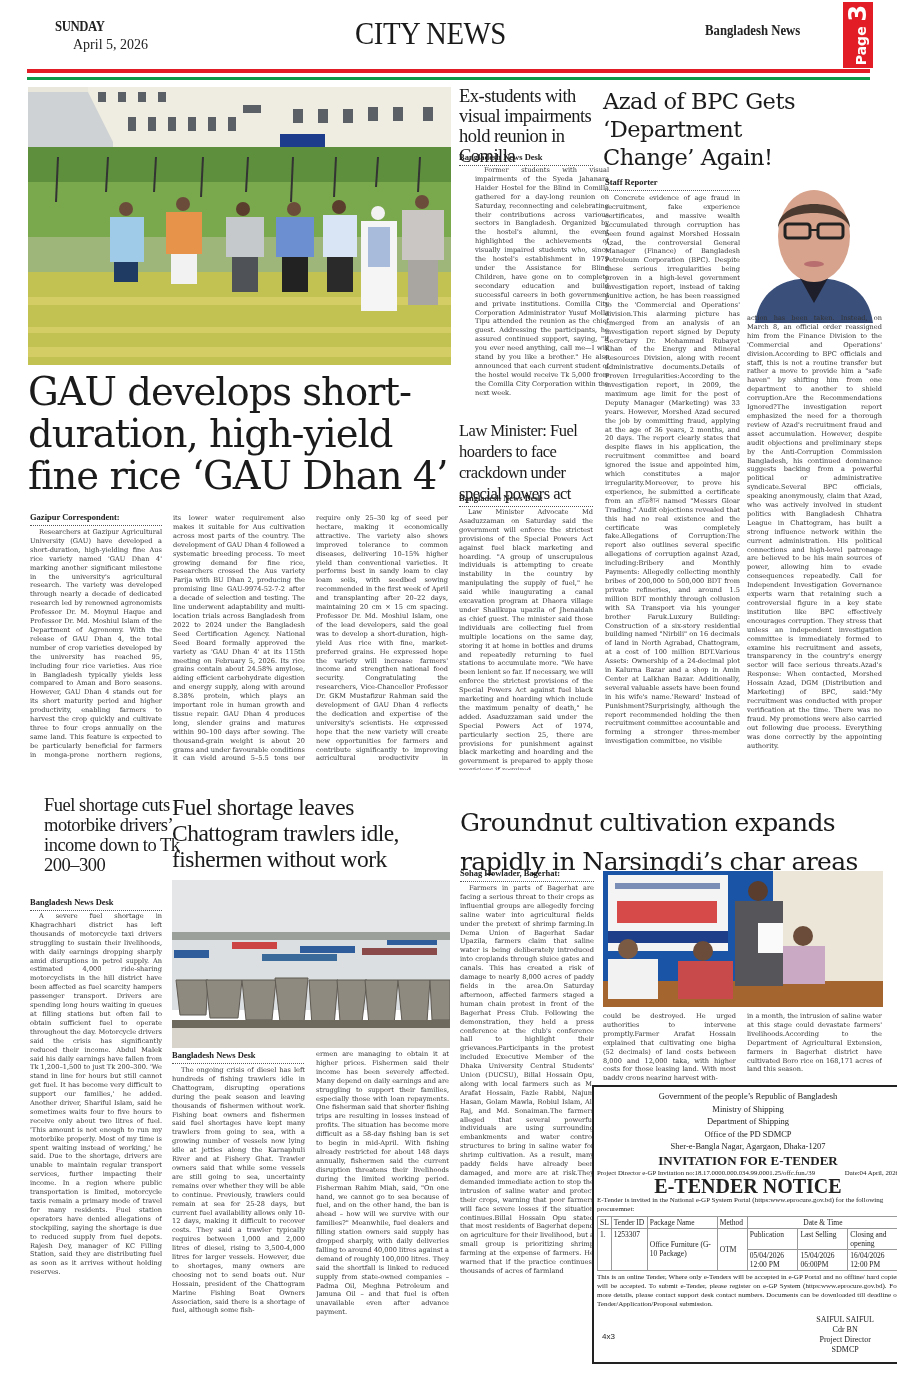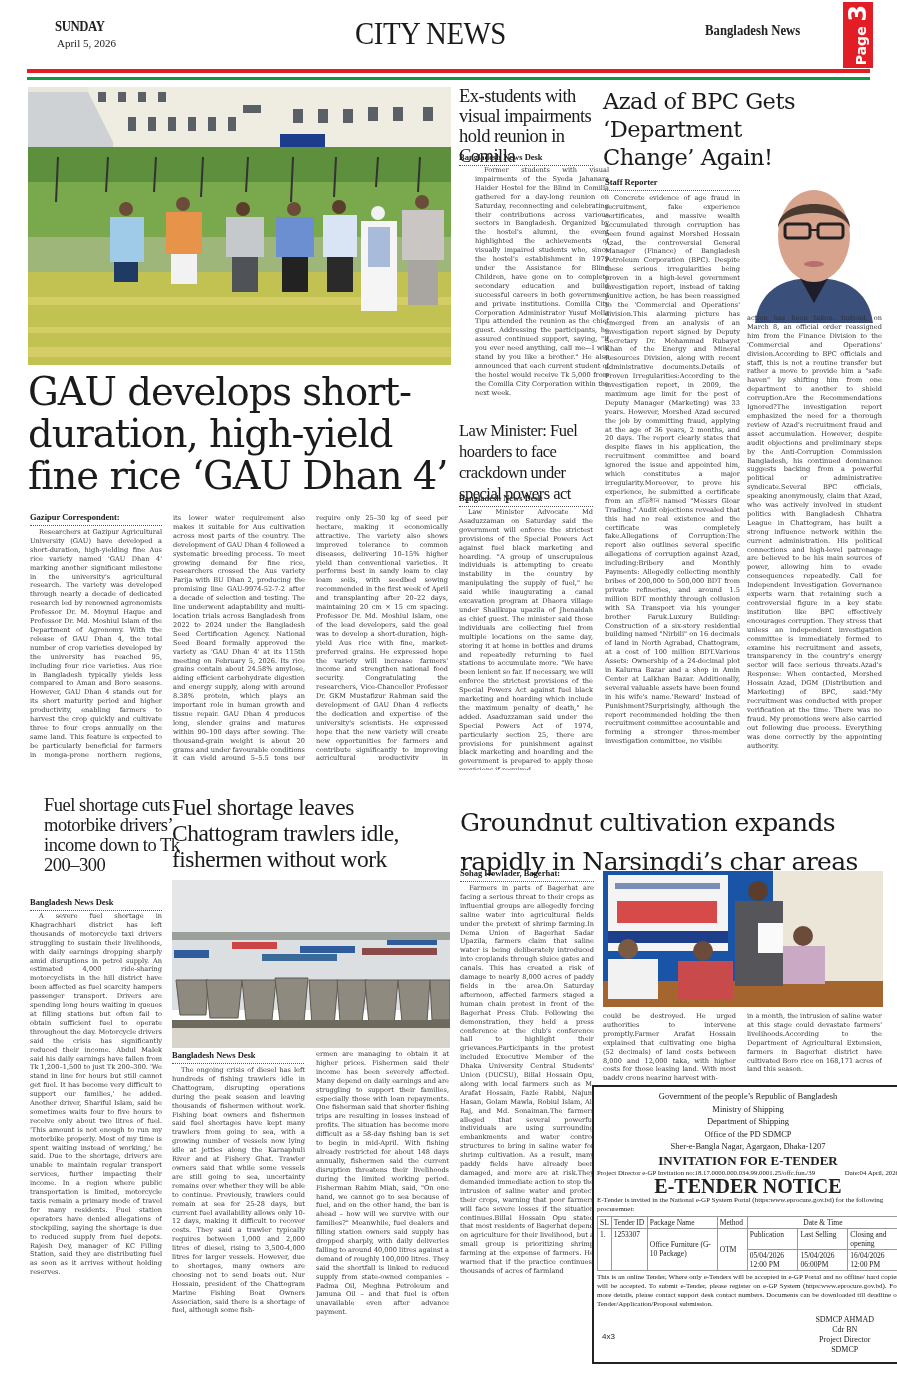--- a/index.html
+++ b/index.html
@@ -1,20 +1,20 @@
 <!DOCTYPE html>
 <html><head>
 <meta charset="utf-8">
 <style>
 *{box-sizing:border-box;margin:0;padding:0}
 html,body{width:897px;height:1377px;background:#fff;overflow:hidden}
 body{position:relative;font-family:"DejaVu Serif",serif;color:#222}
 .abs{position:absolute}
 .masthead-day{left:55px;top:18px;font-family:"Liberation Serif",serif;font-weight:bold;font-size:15px;letter-spacing:-0.5px;transform:scaleX(0.85);transform-origin:left}
-.masthead-date{left:57px;top:37px;font-family:"Liberation Serif",serif;font-size:11px}
+.masthead-date{left:73px;top:37px;font-family:"Liberation Serif",serif;font-size:14px}
 .masthead-title{left:355px;top:15px;font-family:"Liberation Serif",serif;font-size:32px;letter-spacing:-0.5px;transform:scaleX(0.9);transform-origin:left;color:#1a1a1a}
 .masthead-brand{left:705px;top:22px;font-family:"Liberation Serif",serif;font-weight:bold;font-size:15px;transform:scaleX(0.85);transform-origin:left}
 .page-tag{left:843px;top:2px;width:30px;height:66px;background:#e21d26;color:#fff;display:flex;align-items:center;justify-content:center}
 .page-tag span{transform:rotate(-90deg);white-space:nowrap;font-family:"DejaVu Sans",sans-serif;font-weight:bold;font-size:14px}
 .page-tag b{font-size:24px}
 .rule-red{left:27px;top:69px;width:843px;height:4px;background:#e21d26}
 .rule-green{left:27px;top:77px;width:843px;height:3px;background:#0a9a4a}
 .photo{overflow:hidden}
 .head-xl{font-family:"DejaVu Serif",serif;font-weight:normal;color:#1b1b1b;letter-spacing:-1px}
 .head-cond{font-family:"Liberation Serif",serif;color:#1b1b1b;letter-spacing:-0.5px}
@@ -270,19 +270,19 @@
       <td>05/04/2026 12:00 PM</td>
       <td>15/04/2026 06:00PM</td>
       <td>16/04/2026 12:00 PM</td>
     </tr>
   </tbody>
     </table>
   <div class="small" style="text-align:justify">This is an online Tender, Where only e-Tenders will be accepted in e-GP Portal and no offline/ hard copies will be accepted. To submit e-Tender, please register on e-GP System (https:www.eprocure.gov.bd). For more details, please contact support desk contact numbers. Documents can be downloaded till deadline of Tender/Application/Proposal submission.</div>
   <div style="display:flex;justify-content:space-between;align-items:flex-end;padding:6px 8px 0 8px">
     <span style="font-family:'Liberation Sans',sans-serif;font-size:8px;margin-bottom:14px">4x3</span>
     <div class="sig" style="margin-right:20px">
-      <div>SDMCP AHMAD</div>
+      <div>SAIFUL SAIFUL</div>
       <div>Cdr BN</div>
       <div>Project Director</div>
       <div>SDMCP</div>
     </div>
   </div>
 </div>
 
 </body></html>

